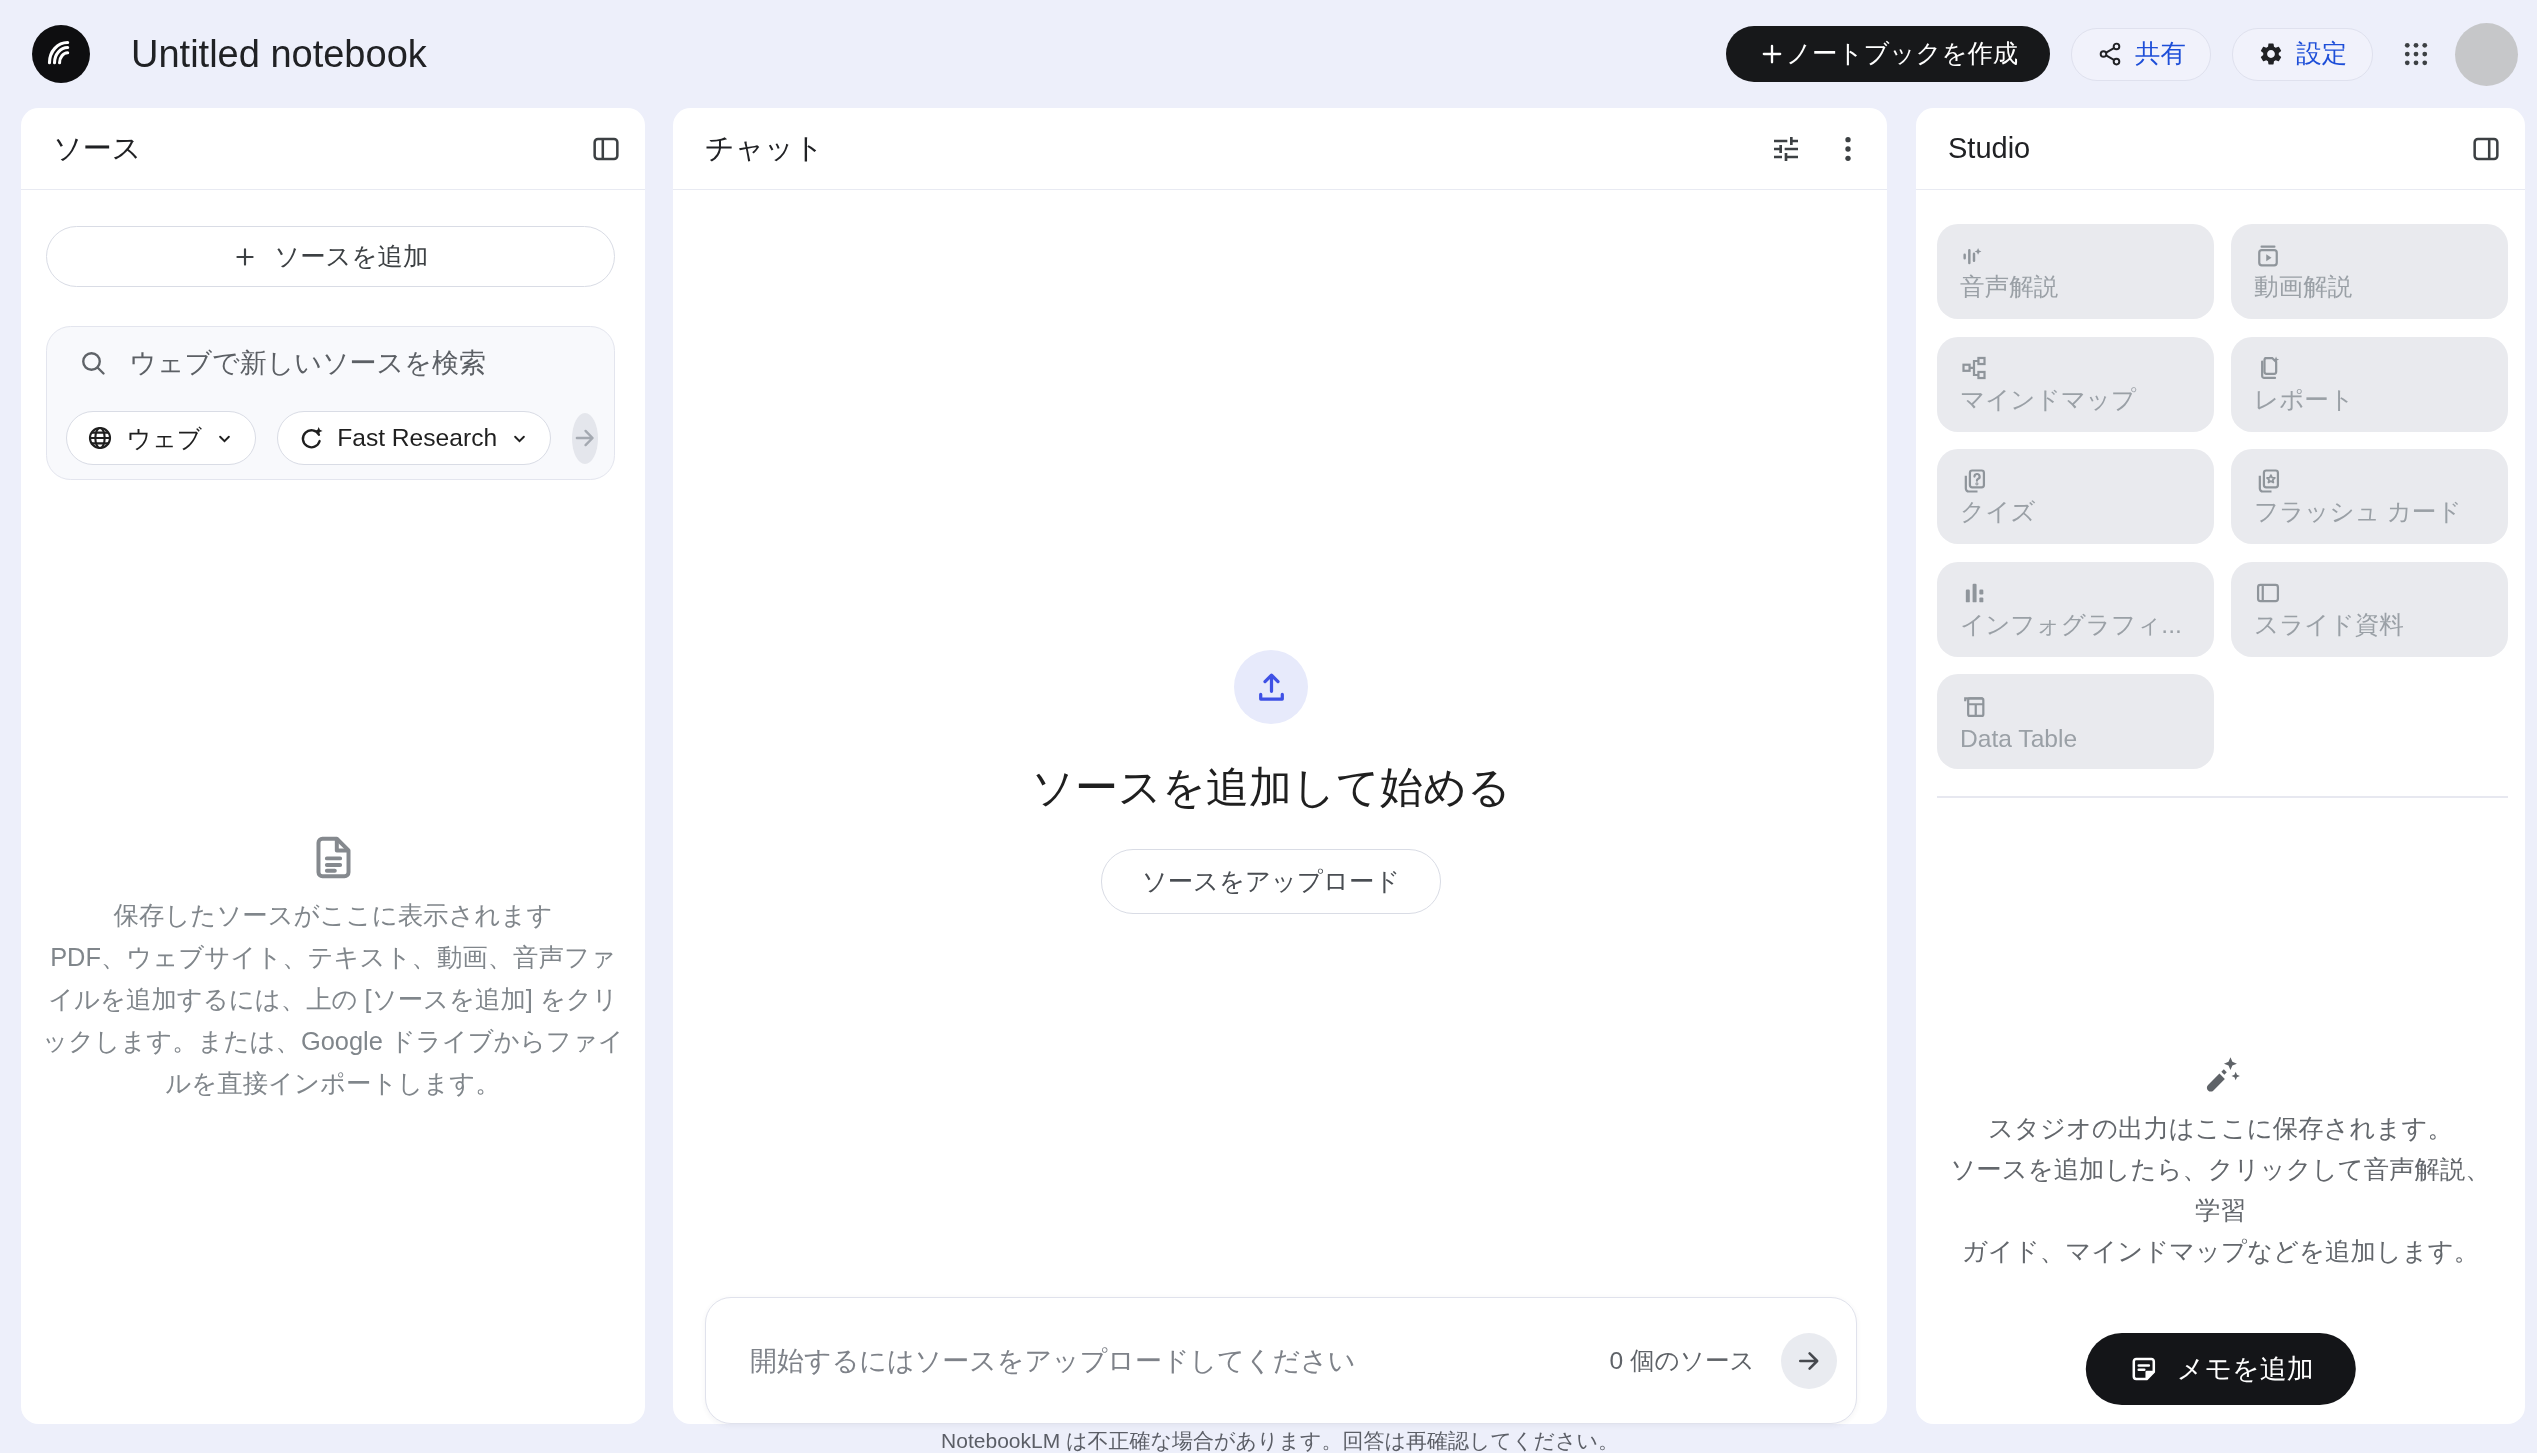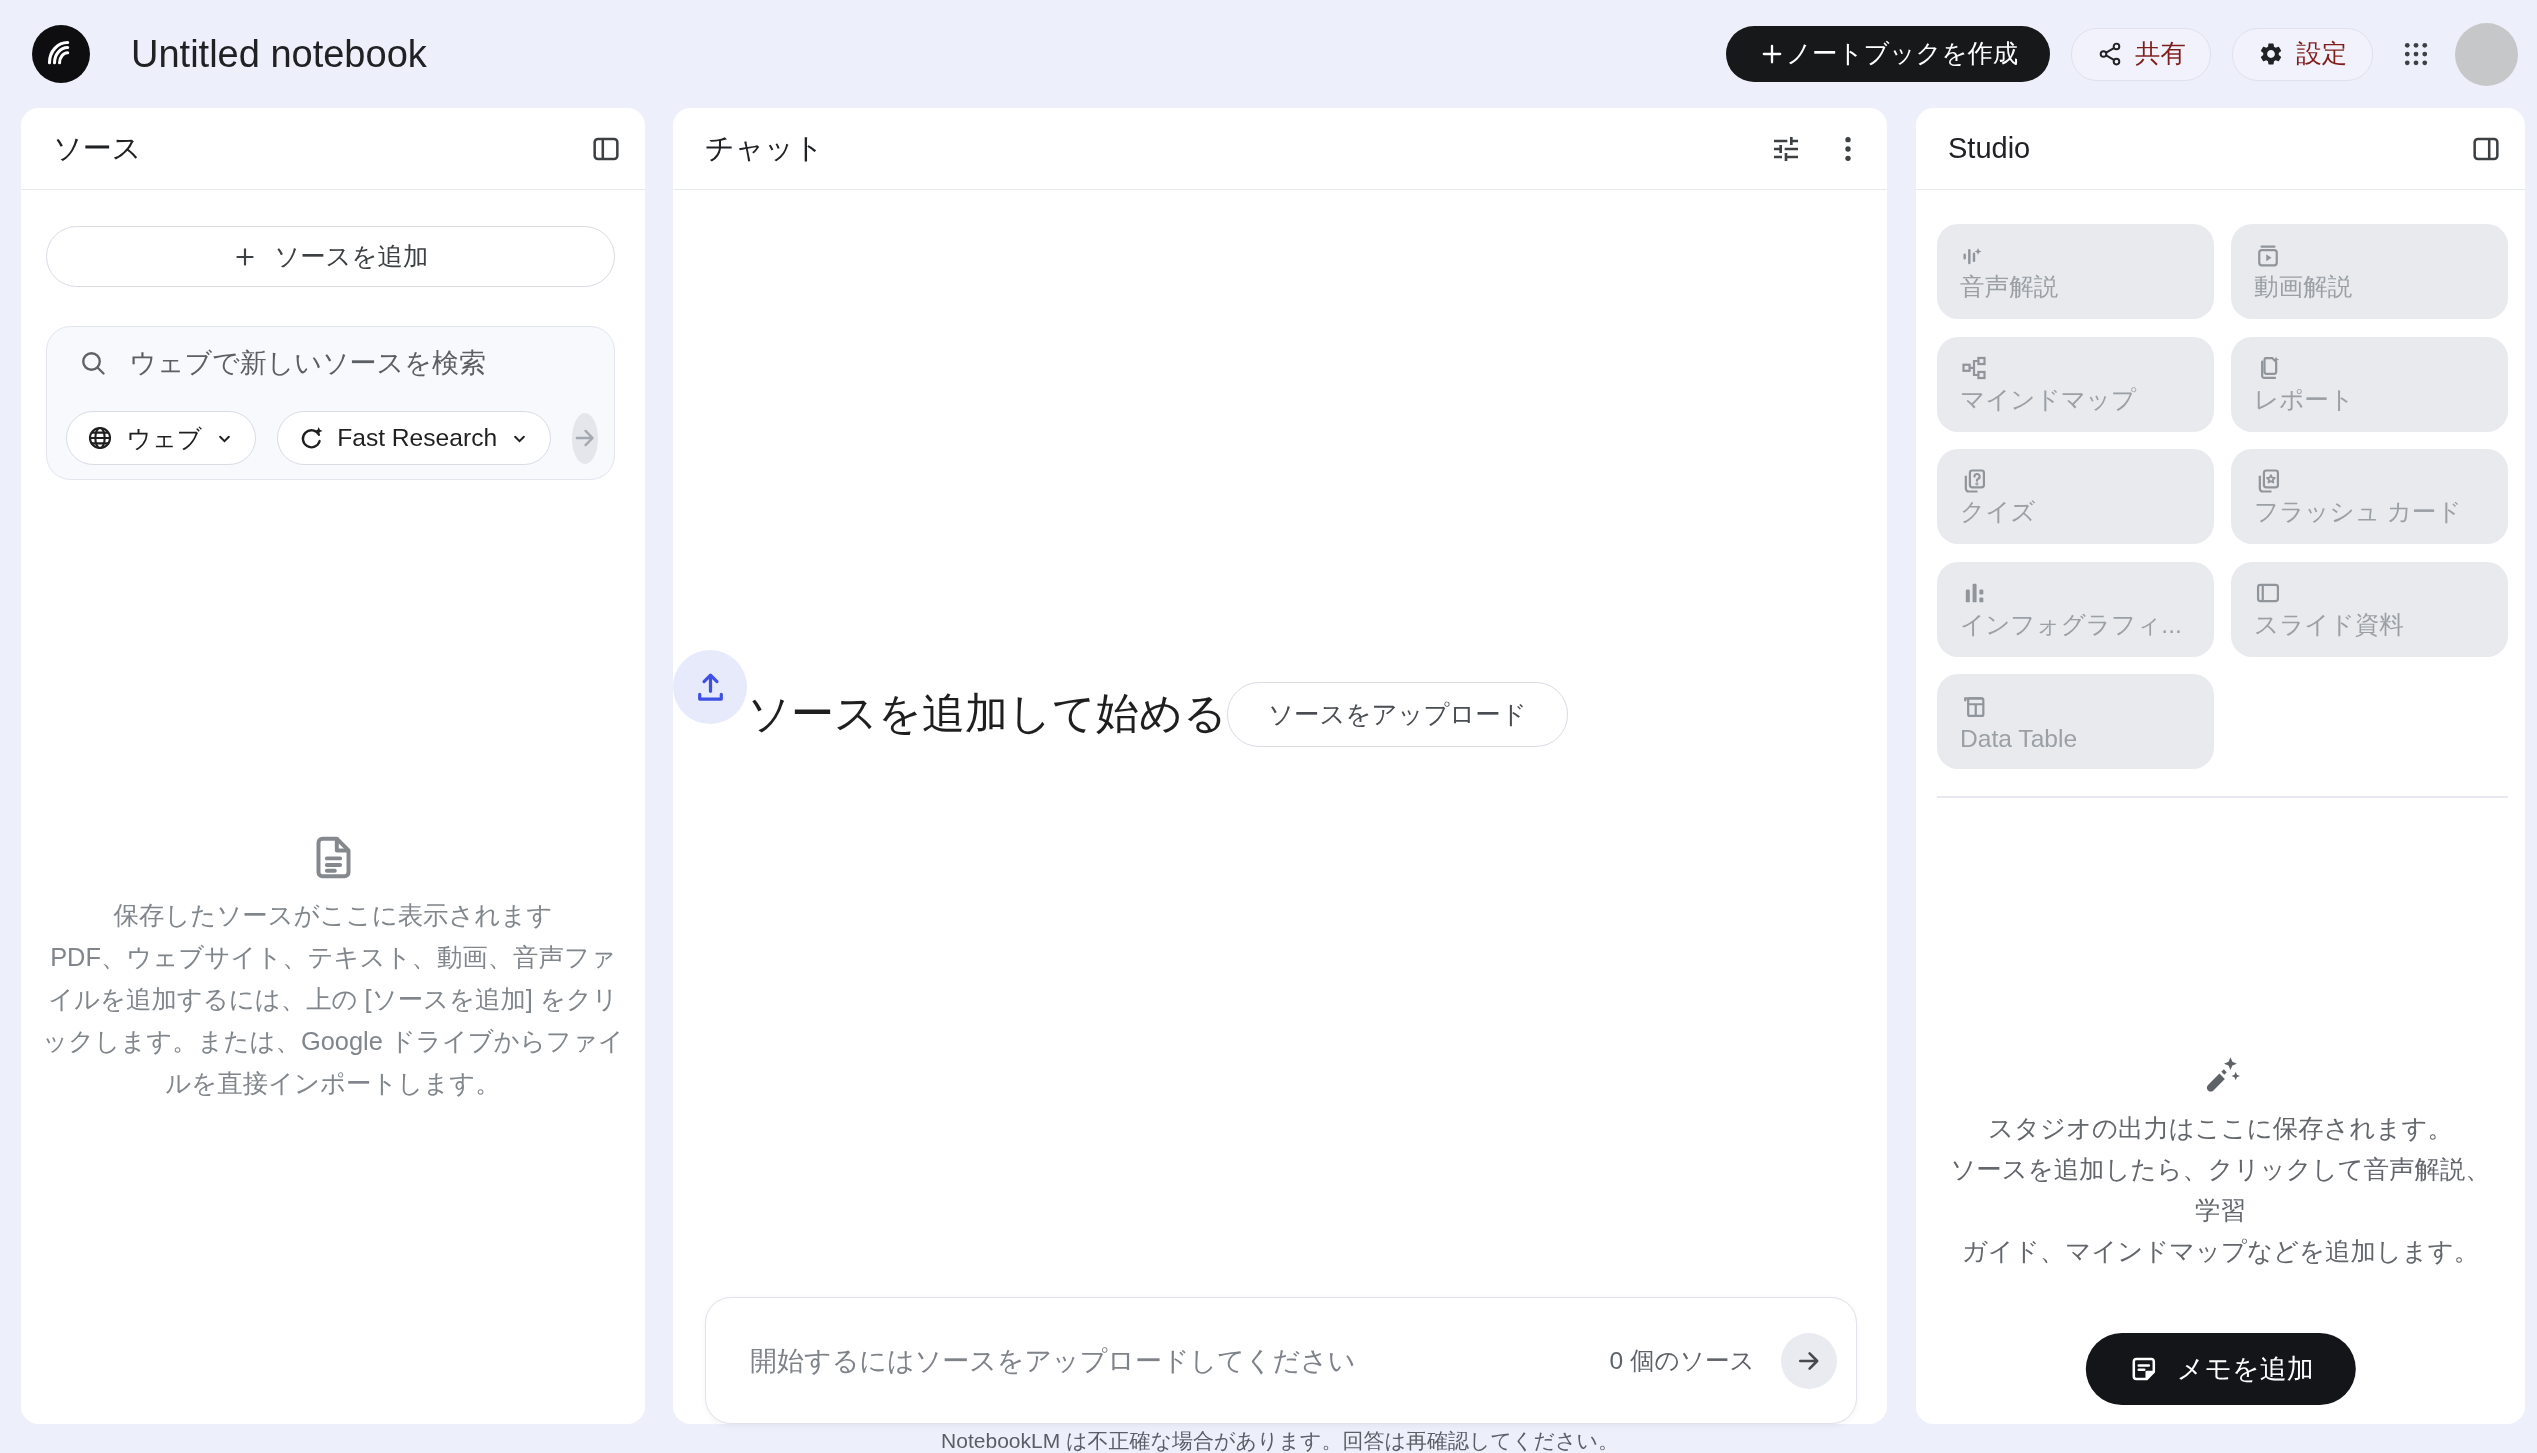--- a/index.html
+++ b/index.html
@@ -27,21 +27,21 @@
   .topbar-right { margin-left:auto; display:flex; align-items:center; }
   .btn-create {
     height:56px; border-radius:28px; background:#17181a; color:#ffffff;
     border:none; display:flex; align-items:center; gap:0; padding:0 32px;
     font-size:25.4px; font-family:inherit; cursor:pointer; white-space:nowrap;
   }
   .btn-create svg { width:28px; height:28px; }
   .pill-btn {
     height:53px; border-radius:26px; background:#f1f2fb; border:1.8px solid #dfe1ee;
     display:flex; align-items:center; gap:12.3px; padding:0 24.6px; margin-left:21px;
-    font-size:25.4px; color:#7f1d1d; font-family:inherit; cursor:pointer; white-space:nowrap;
+    font-size:25.4px; color:#1d4ed8; font-family:inherit; cursor:pointer; white-space:nowrap;
   }
   .pill-btn svg { width:26px; height:26px; }
   .apps-btn { margin-left:23px; width:40px; height:40px; display:flex; align-items:center; justify-content:center; background:none; border:none; cursor:pointer; }
   .apps-btn svg { width:30px; height:30px; }
   .avatar { margin-left:19.3px; width:63px; height:63px; border-radius:50%; background:#c6c7c9; border:none; cursor:pointer; }
 
   
   .panel { position:absolute; top:108px; height:1316px; background:#ffffff; border-radius:17.5px; }
   .panel-sources { left:21px;  width:624px; }
   .panel-chat    { left:673px; width:1214px; }
@@ -87,21 +87,21 @@
     background:#e4e6ec; border:none; display:flex; align-items:center; justify-content:center; cursor:pointer;
   }
   .send-circle svg { width:26px; height:26px; }
 
   .sources-empty { position:absolute; top:723px; left:0; right:0; text-align:center; color:#80868b; }
   .sources-empty .doc-icon svg { width:53px; height:53px; }
   .sources-empty .t1 { margin-top:7px; font-size:25.4px; line-height:42px; color:#80868b; }
   .sources-empty .t2 { font-size:25.4px; line-height:42px; white-space:pre-line; color:#80868b; }
 
   
-  .chat-empty { position:absolute; top:542px; left:0; right:18px; display:flex; flex-direction:row; }
+  .chat-empty { position:absolute; top:542px; left:0; right:18px; display:flex; flex-direction:column; align-items:center; }
   .upload-circle {
     width:74px; height:74px; border-radius:50%; background:#e7eafb;
     display:flex; align-items:center; justify-content:center;
   }
   .upload-circle svg { width:37px; height:37px; }
   .chat-heading { margin-top:35px; font-size:43px; color:#1f1f1f; }
   .btn-upload {
     margin-top:32px; height:65px; border-radius:32px; border:1.8px solid #d9dce5;
     background:#ffffff; padding:0 40px; font-size:25.4px; color:#494d52;
     font-family:inherit; cursor:pointer;

